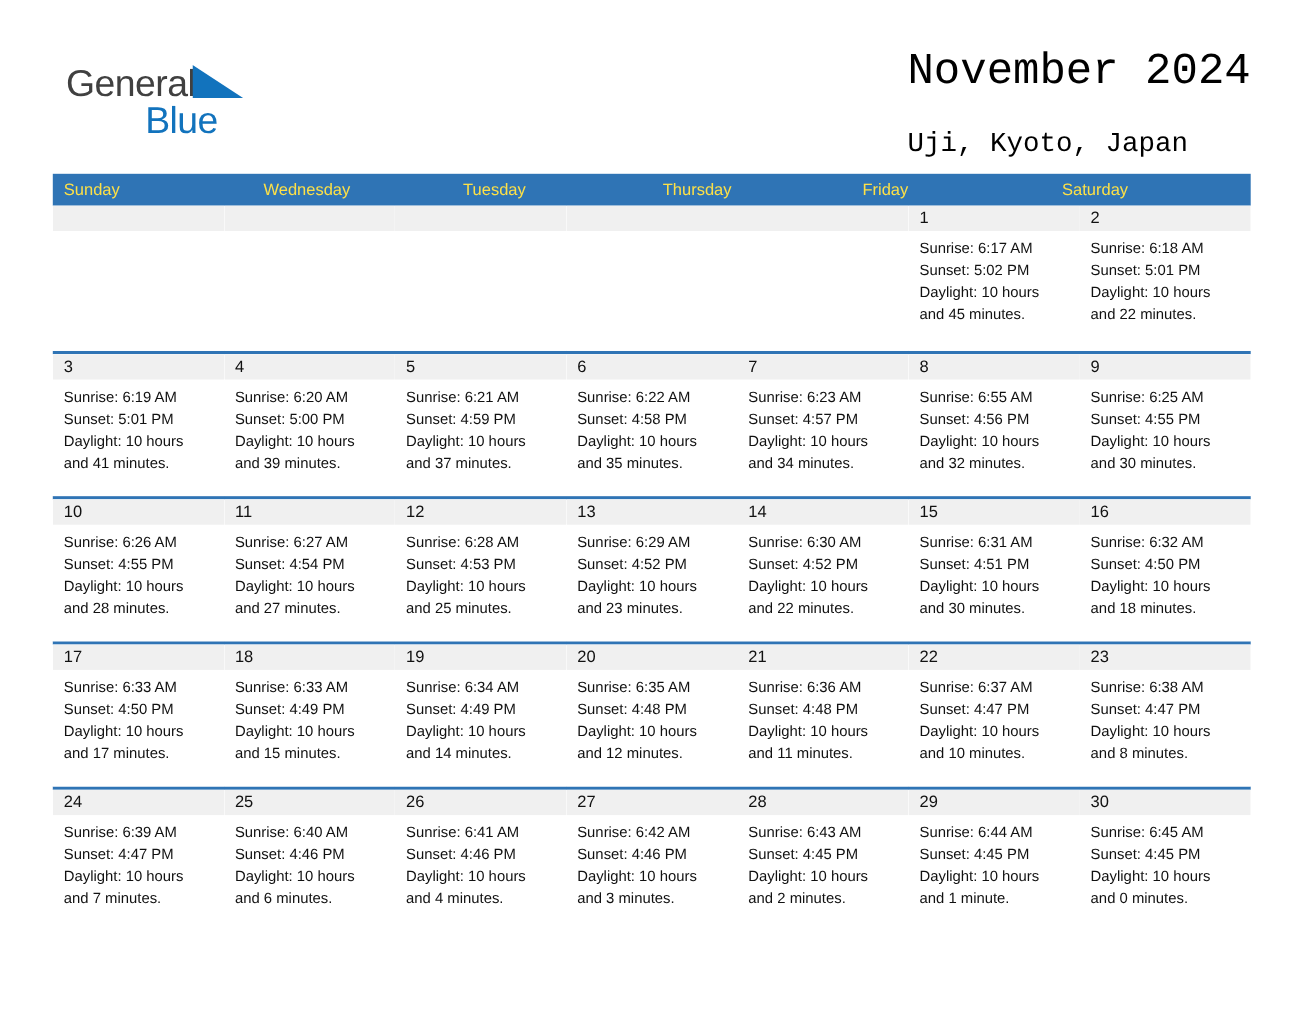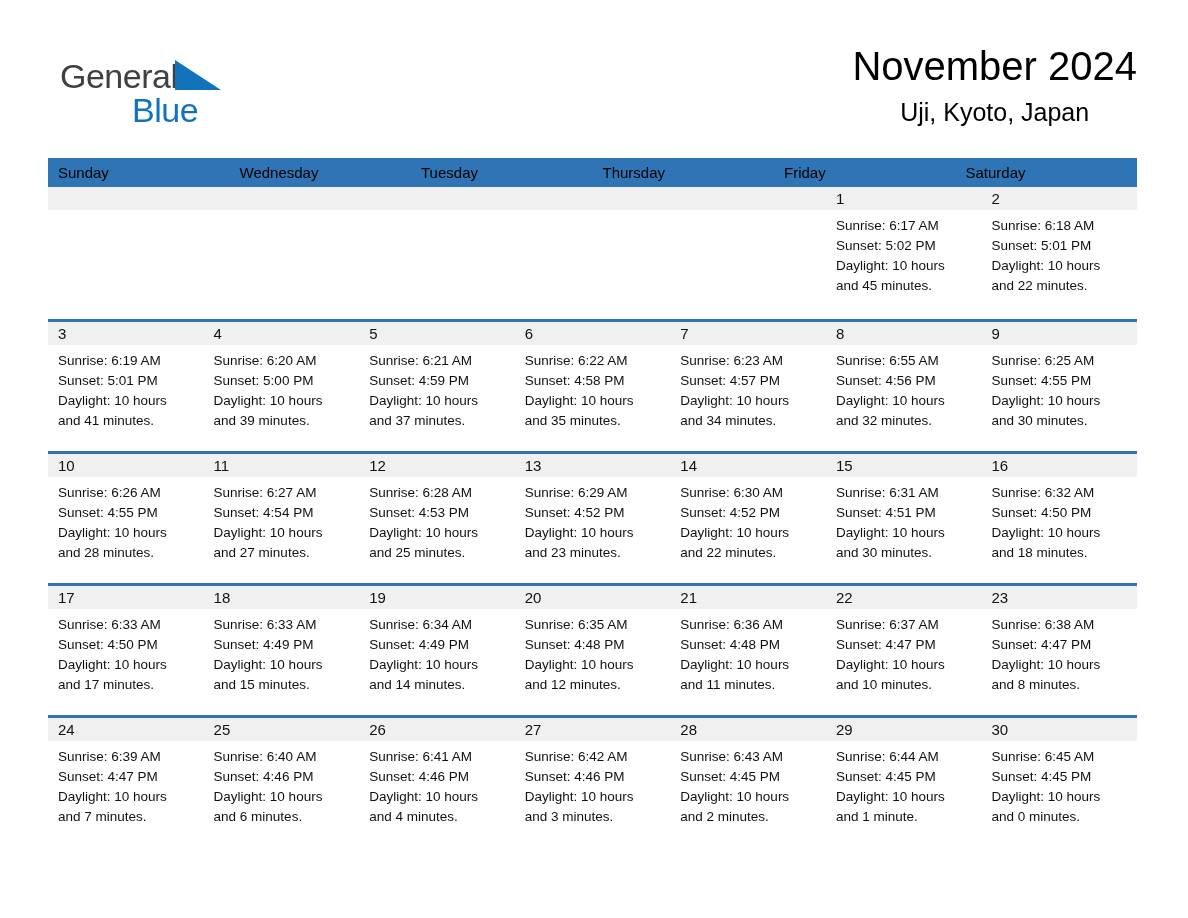--- a/index.html
+++ b/index.html
@@ -65,53 +65,54 @@
     letter-spacing: -0.5px;
     color: #1273bd;
     font-family: "Liberation Sans", sans-serif;
     margin-top: 12px;
   }
 
   .title-block {
     position: absolute;
     right: 0;
     top: 0;
-    text-align: center;
+    text-align: left;
+    font-family: Liberation Mono, monospace;
   }
   .cal-title {
     font-size: 40px;
     font-weight: normal;
     color: #000000;
     line-height: 52px;
     white-space: nowrap;
   }
   .cal-subtitle {
     font-size: 25px;
     font-weight: normal;
     color: #000000;
     line-height: 34px;
-    margin-top: 3px;
+    margin-top: 22px;
     white-space: nowrap;
   }
 
   
   .calendar {
     position: absolute;
     left: 48px;
     top: 158px;
     width: 1089px;
   }
   .weekdays {
     display: flex;
     background: #2f74b5;
     height: 29px;
   }
   .weekday {
     flex: 1 1 0;
-    color: #000000;
+    color: #fde047;
     font-size: 15px;
     line-height: 29px;
     padding-left: 10px;
     box-sizing: border-box;
     overflow: hidden;
     white-space: nowrap;
   }
 
   .week {
     display: flex;

